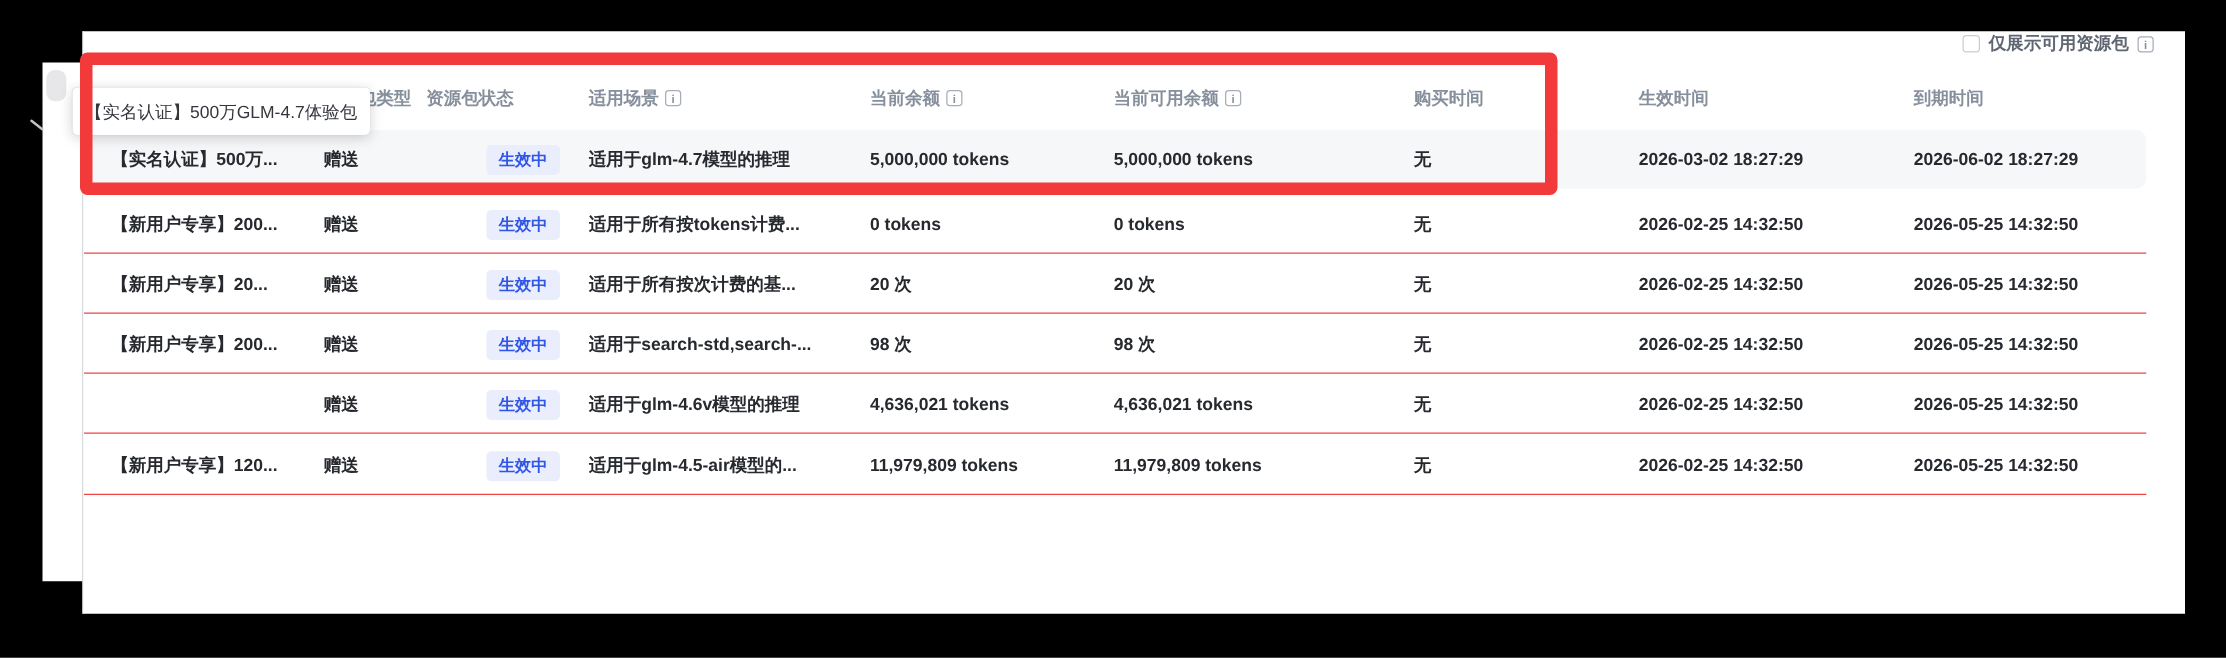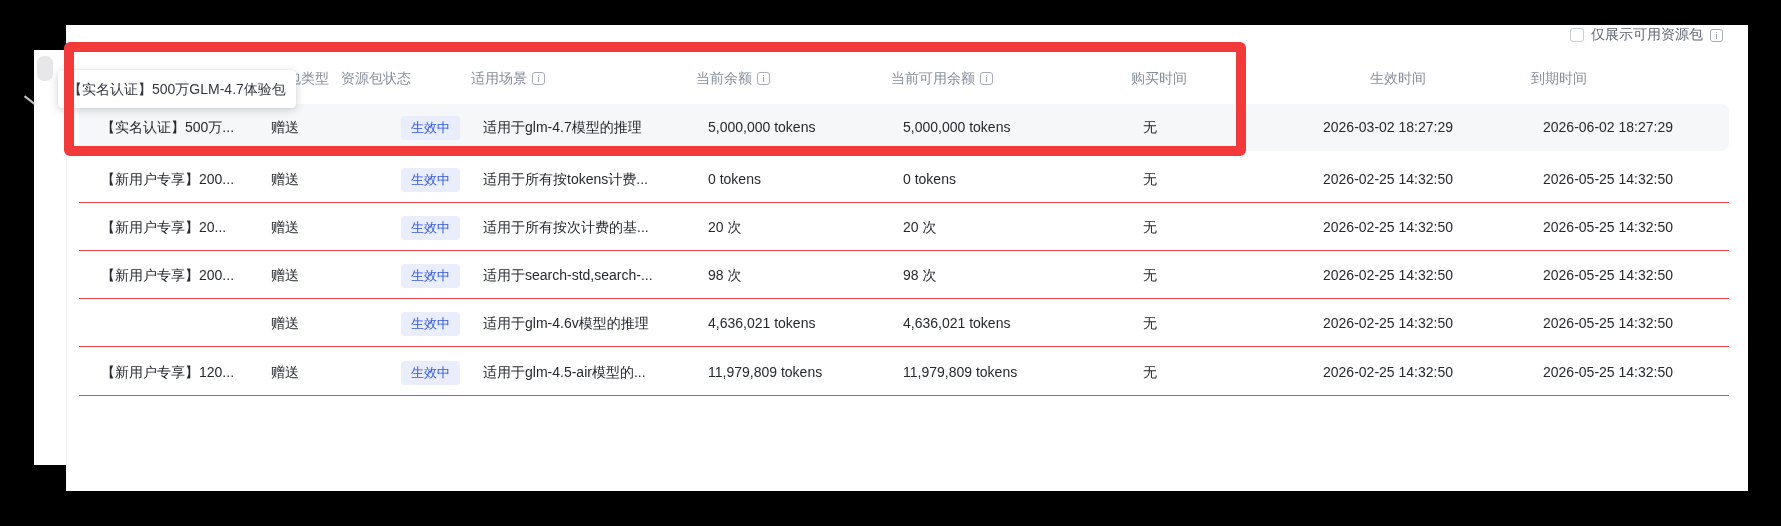--- a/index.html
+++ b/index.html
@@ -6,32 +6,32 @@
   body{
     position:relative;width:1781px;height:526px;overflow:hidden;
     font-family:"Liberation Sans","DejaVu Sans",sans-serif;
     -webkit-font-smoothing:antialiased;
   }
   
   .left-strip{position:absolute;left:34px;top:50px;width:32px;height:415px;background:#fff;}
   .left-strip .pill{position:absolute;left:3px;top:6px;width:16px;height:25px;background:#e7e7e9;border-radius:7px;}
   .cursor-mark{position:absolute;left:23px;top:99px;width:13px;height:2px;background:#c3c3c5;transform:rotate(38deg);border-radius:1px;}
   
-  .panel{position:absolute;left:66px;top:25px;width:1681px;height:466px;background:#fff;overflow:hidden;border-left:1px solid #f2f3f5;}
+  .panel{position:absolute;left:66px;top:25px;width:1681px;height:466px;background:#fff;overflow:hidden;border-left:1px solid #f2f3f5;font-weight:bold;}
   
   .filter-row{position:absolute;top:-1px;right:25px;height:22px;display:flex;align-items:center;gap:7px;color:#5f6672;font-size:14px;}
   .checkbox{width:14px;height:14px;border:1px solid #c9cdd4;border-radius:3px;background:#fff;box-sizing:border-box;}
   .info-icon{display:inline-block;width:13px;height:13px;line-height:12px;border:1px solid #a6acb8;border-radius:3px;
     font-size:9px;color:#868f9c;text-align:center;font-style:normal;box-sizing:border-box;margin-left:5px;vertical-align:1px;}
   
   .thead{position:absolute;left:0;top:39px;width:100%;height:28px;line-height:28px;font-size:14px;color:#868f9c;}
   .hcell{position:absolute;white-space:nowrap;}
   .h1{left:22px;} .h2{left:192px;} .h3{left:274px;} .h4{left:404px;} .h5{left:629px;}
-  .h6{left:824px;} .h7{left:1064px;} .h8{left:1303px;} .h9{left:1464px;}
-  .row{position:absolute;left:12px;width:1650px;height:48px;line-height:48px;font-size:14px;color:#26292e;}
+  .h6{left:824px;} .h7{left:1064px;} .h8{left:1244px;} .h9{left:1464px;}
+  .row{position:absolute;left:0;width:1650px;height:48px;line-height:48px;font-size:14px;color:#26292e;}
   .row.divided{border-bottom:1px solid #ef4444;box-sizing:border-box;}
   .row.highlight{background:#f6f7f9;border-radius:8px;height:47px;line-height:47px;}
   .cell{position:absolute;top:0;white-space:nowrap;overflow:hidden;text-overflow:ellipsis;}
   .c1{left:22px;width:160px;} .c2{left:192px;width:80px;} .c3{left:322px;width:100px;}
   .c4{left:404px;width:218px;} .c5{left:629px;width:180px;} .c6{left:824px;width:200px;}
   .c7{left:1064px;width:120px;} .c8{left:1244px;width:200px;} .c9{left:1464px;width:200px;}
   .badge{display:inline-block;height:24px;line-height:24px;padding:0 10px;border-radius:4px;font-size:13px;
     background:var(--badge-bg,#e9edfc);color:var(--badge-fg,#3056e8);vertical-align:middle;}
   
   .tooltip{position:absolute;left:58px;top:70px;height:38px;line-height:38px;padding:0 10px;background:#fff;

